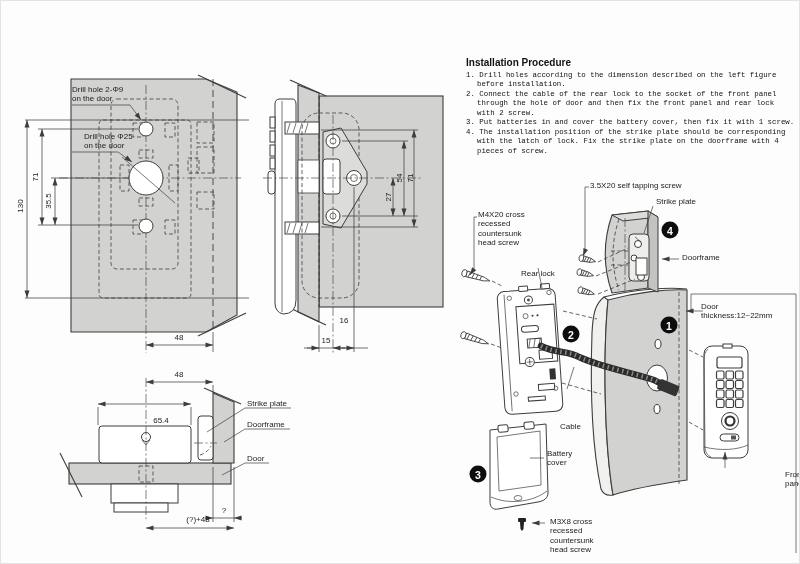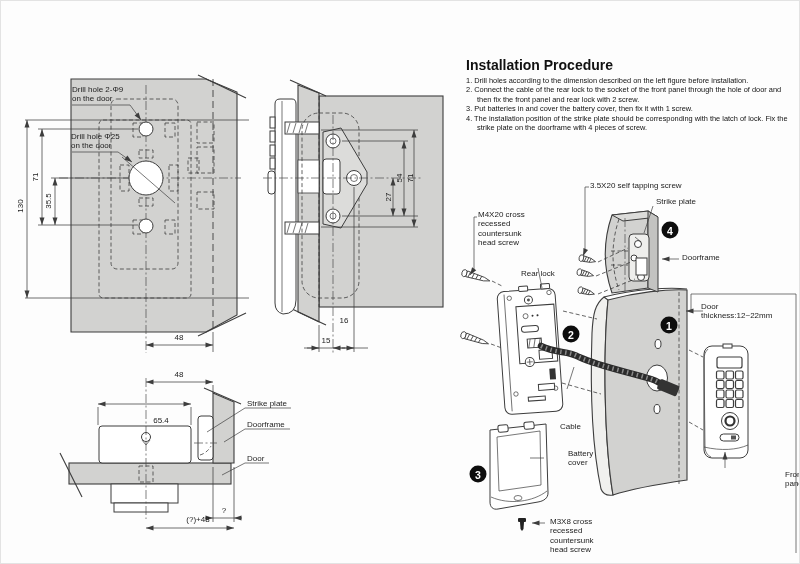--- a/index.html
+++ b/index.html
@@ -6,23 +6,23 @@
   .page{position:relative;width:798px;height:562px;background:#fdfdfd;border:1px solid #e3e3e3;
         font-family:"Liberation Sans",sans-serif;overflow:hidden;}
   svg{position:absolute;left:0;top:0;}
   .lbl{position:absolute;font-size:8px;color:#1c1c1c;line-height:1.16;white-space:pre-line;}
   .cdim{transform:translate(-50%,-50%);white-space:nowrap;text-align:center;}
   .vdim{transform:translate(-50%,-50%) rotate(-90deg);white-space:nowrap;}
   .badge{position:absolute;width:17px;height:17px;border-radius:50%;background:#0d0d0d;color:#fff;
          font-weight:bold;font-size:10.5px;display:flex;align-items:center;justify-content:center;
          transform:translate(-50%,-50%);}
   .proc{position:absolute;left:465px;top:56px;width:330px;color:#111;}
-  .proc .t{font-size:14px;font-weight:bold;margin:0 0 3px 0;}
+  .proc .t{font-size:10px;font-weight:bold;margin:0 0 3px 0;}
   .proc .i{font-size:7.4px;margin:0;line-height:1.28;}
-  .proc ol{margin:0;padding:0;list-style:none;counter-reset:s;}
+  .proc ol{margin:0;padding:0;list-style:none;counter-reset:s;font-family:Liberation Mono, monospace;}
   .proc li{font-size:7.4px;line-height:1.28;counter-increment:s;padding-left:11px;text-indent:-11px;}
   .proc li::before{content:counter(s) ". ";}
   
   .ln{stroke:#3d3d3d;stroke-width:1.1;fill:none;}
   .thin{stroke:#3d3d3d;stroke-width:0.7;fill:none;}
   .dim{stroke:#3d3d3d;stroke-width:0.75;fill:none;}
   .dash{stroke:#3d3d3d;stroke-width:0.8;fill:none;stroke-dasharray:4 2.5;}
   .ldash{stroke:#3d3d3d;stroke-width:0.9;fill:none;stroke-dasharray:7 4;}
   .cline{stroke:#4a4a4a;stroke-width:0.7;fill:none;stroke-dasharray:9 2.5 2 2.5;}
   .fillg{fill:#d2d2d0;stroke:#3d3d3d;stroke-width:1.1;}
@@ -318,21 +318,21 @@
     <line x1="537" y1="267" x2="541" y2="287" class="thin"></line>
     <line x1="566" y1="388" x2="573" y2="366" class="thin"></line>
     <line x1="543" y1="457" x2="529" y2="457" class="thin"></line>
     <line x1="544" y1="522" x2="531" y2="522" class="thin" marker-end="url(#ae)"></line>
     <line x1="724" y1="467" x2="724" y2="451" class="thin" marker-end="url(#ae)"></line>
   </g>
 </svg>
 
 <div class="lbl" style="left:71px;top:84px;">Drill hole 2-Φ9
 on the door</div>
-<div class="lbl" style="left:70px;top:131px;">Drill hole Φ25
+<div class="lbl" style="left:83px;top:131px;">Drill hole Φ25
 on the door</div>
 <div class="lbl vdim" style="left:20px;top:205px;">130</div>
 <div class="lbl vdim" style="left:35px;top:176px;">71</div>
 <div class="lbl vdim" style="left:48px;top:200px;">35.5</div>
 <div class="lbl cdim" style="left:178px;top:337px;">48</div>
 
 <div class="lbl vdim" style="left:388px;top:196px;">27</div>
 <div class="lbl vdim" style="left:399px;top:177px;">54</div>
 <div class="lbl vdim" style="left:410px;top:177px;">71</div>
 <div class="lbl cdim" style="left:325px;top:340px;">15</div>
@@ -360,21 +360,21 @@
 <div class="lbl" style="left:655px;top:196px;">Strike plate</div>
 <div class="lbl" style="left:681px;top:252px;">Doorframe</div>
 <div class="lbl" style="left:700px;top:301px;">Door
 thickness:12~22mm</div>
 <div class="lbl" style="left:477px;top:209px;">M4X20 cross
 recessed
 countersunk
 head screw</div>
 <div class="lbl" style="left:520px;top:268px;">Rear lock</div>
 <div class="lbl" style="left:559px;top:389px;margin-top:32px;">Cable</div>
-<div class="lbl" style="left:567px;top:448px;">Battery
+<div class="lbl" style="left:546px;top:448px;">Battery
 cover</div>
 <div class="lbl" style="left:549px;top:516px;">M3X8 cross
 recessed
 countersunk
 head screw</div>
 <div class="lbl" style="left:748px;top:469px;padding-left:36px;">Front panel</div>
 
 <div class="badge" style="left:668px;top:324px;">1</div>
 <div class="badge" style="left:570px;top:333px;">2</div>
 <div class="badge" style="left:477px;top:473px;">3</div>

